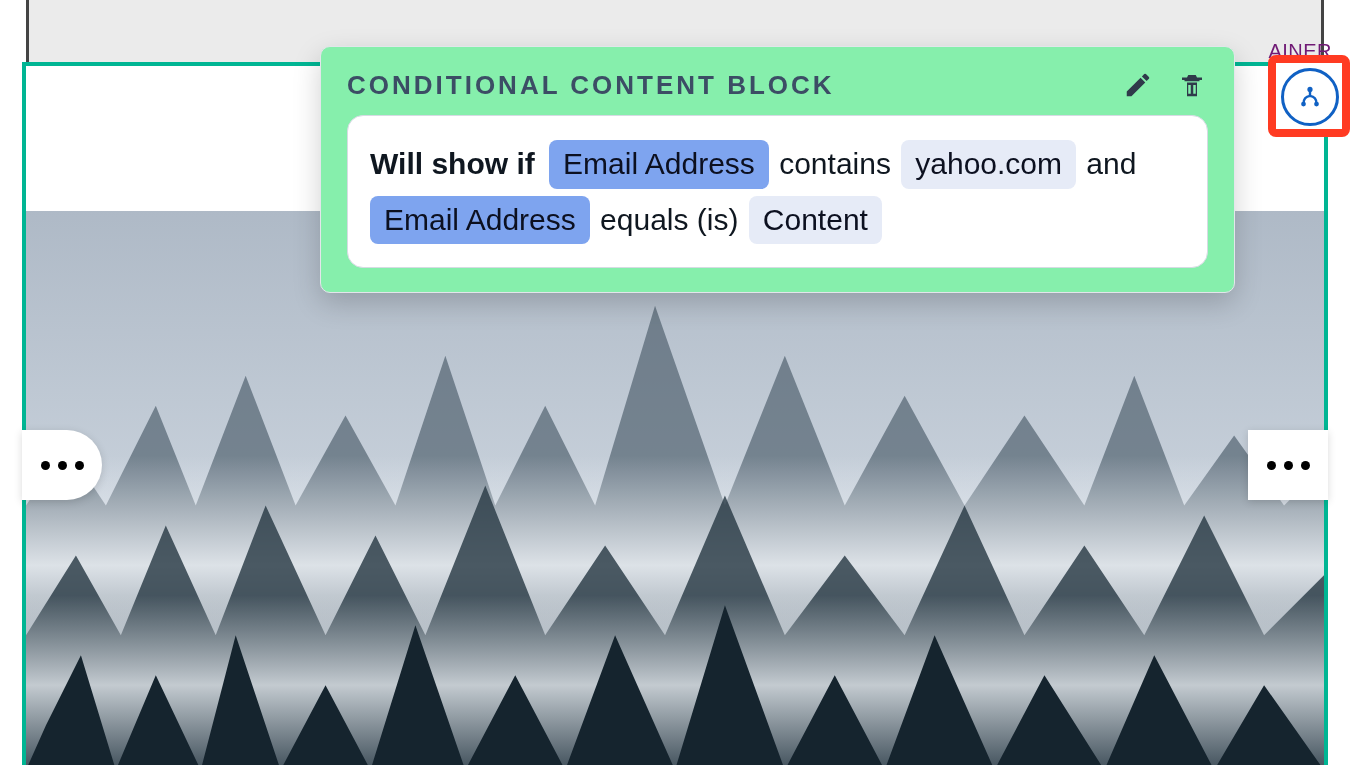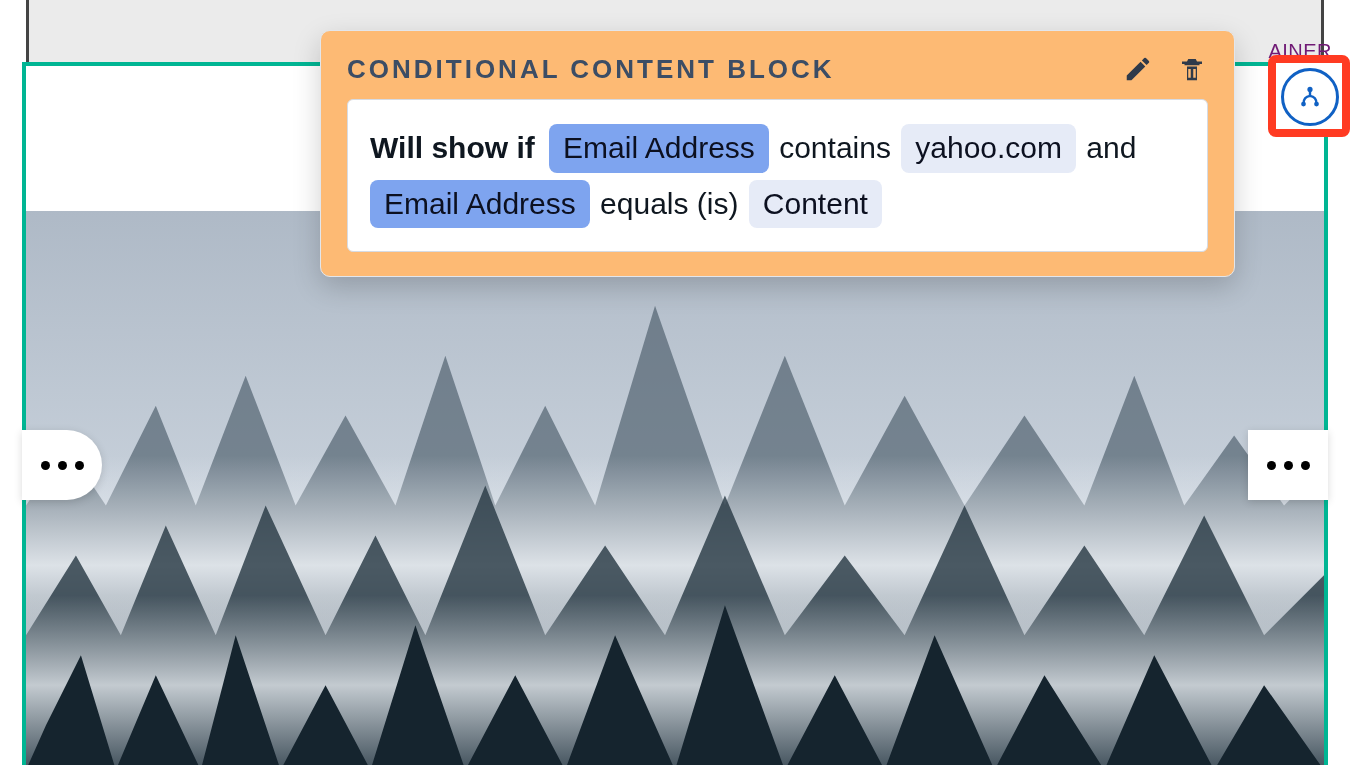--- a/index.html
+++ b/index.html
@@ -52,32 +52,32 @@
     position:absolute;width:80px;height:70px;background:#fff;
     box-shadow:0 2px 8px rgba(0,0,0,.15);
     display:flex;align-items:center;justify-content:center;z-index:6;
   }
   .side-handle.left{left:22px;top:430px;border-top-right-radius:35px;border-bottom-right-radius:35px;}
   .side-handle.right{right:22px;top:430px;}
   .dots{display:flex;gap:8px;}
   .dots span{width:9px;height:9px;background:#000;border-radius:50%;display:block;}
   
   .popup{
-    position:absolute;left:320px;top:30px;width:915px;
-    background:#fdba74;border:1px solid #e3e6eb;border-radius:10px;
+    position:absolute;left:320px;top:46px;width:915px;
+    background:#86efac;border:1px solid #e3e6eb;border-radius:10px;
     box-shadow:0 10px 28px rgba(0,0,0,.18);
     padding:22px 26px 24px 26px;box-sizing:border-box;z-index:5;
   }
   .popup-header{display:flex;align-items:center;justify-content:space-between;margin-bottom:14px;}
   .popup-title{font-size:26px;font-weight:800;letter-spacing:3px;color:#3c4d65;text-transform:uppercase;}
   .popup-actions{display:flex;gap:22px;}
   .icon-btn{width:32px;height:32px;color:#2f3a4a;display:flex;align-items:center;justify-content:center;cursor:pointer;}
   .icon-btn svg{width:30px;height:30px;fill:#2f3a4a;}
   .rule-box{
-    border:1px solid #d6dbe3;border-radius:6px;padding:20px 22px;background:#fff;
+    border:1px solid #d6dbe3;border-radius:16px;padding:20px 22px;background:#fff;
     font-size:30px;line-height:1.85;color:#0f1720;
   }
   .rule-box .lead{font-weight:800;margin-right:6px;}
   .chip{
     display:inline-block;padding:4px 14px;border-radius:8px;
     font-size:30px;line-height:1.35;vertical-align:baseline;
   }
   .chip-field{background:#7ea4ef;color:#0c1020;}
   .chip-value{background:#e6ebf7;color:#0c1020;}
   .op{padding:0 2px;}

